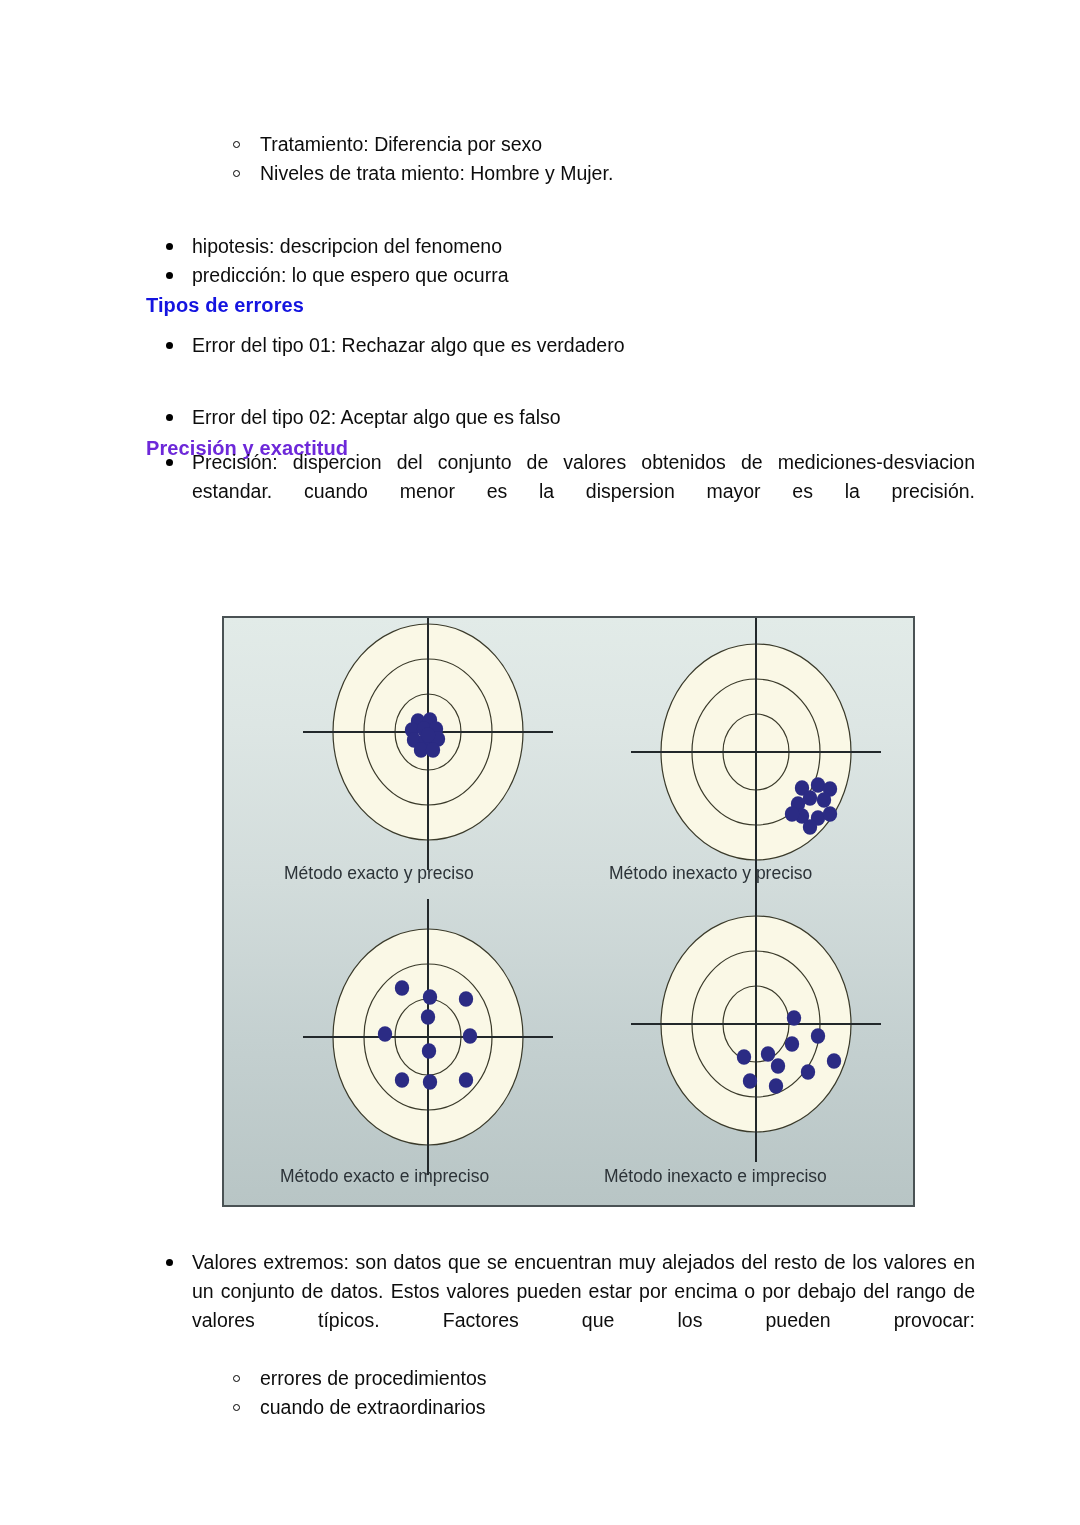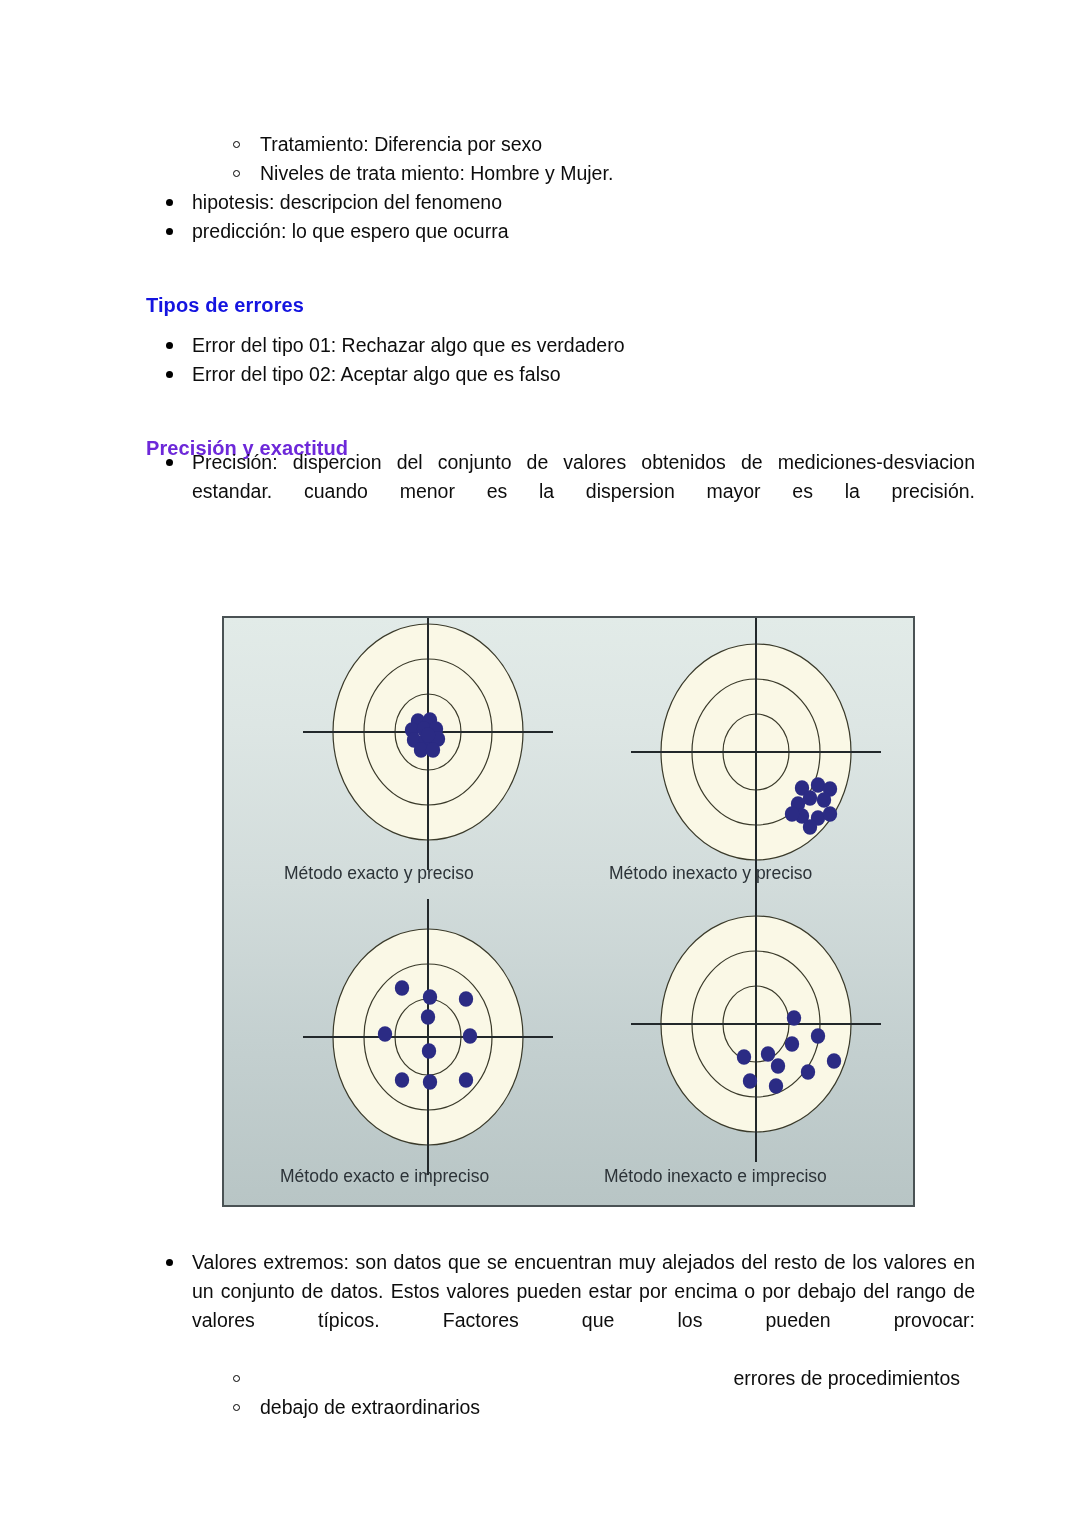--- a/index.html
+++ b/index.html
@@ -125,38 +125,38 @@
 
   <div class="block" style="left:0; top:130px; width:904px;">
     <div class="li lvl2" style="width:700px;">
       <span class="bullet"></span>
       <span class="txt">Tratamiento: Diferencia por sexo</span>
     </div>
     <div class="li lvl2" style="width:700px;">
       <span class="bullet"></span>
       <span class="txt">Niveles de trata miento: Hombre y Mujer.</span>
     </div>
-    <div class="li lvl1" style="width:760px;">
+    <div class="li lvl1" style="width:760px;margin-top:44px;">
       <span class="bullet"></span>
       <span class="txt">hipotesis: descripcion del fenomeno</span>
     </div>
     <div class="li lvl1" style="width:760px;">
       <span class="bullet"></span>
       <span class="txt">predicción: lo que espero que ocurra</span>
     </div>
   </div>
 
   <h2 class="heading heading-blue block" style="left:130px; top:276px; width:600px;">Tipos de errores</h2>
 
   <div class="block" style="left:0; top:331px; width:1080px;">
     <div class="li lvl1" style="width:760px;">
       <span class="bullet"></span>
       <span class="txt">Error del tipo 01: Rechazar algo que es verdadero</span>
     </div>
-    <div class="li lvl1" style="width:760px;">
+    <div class="li lvl1" style="width:760px;margin-top:43px;">
       <span class="bullet"></span>
       <span class="txt">Error del tipo 02: Aceptar algo que es falso</span>
     </div>
   </div>
 
   <h2 class="heading heading-purple block" style="left:130px; top:419px; width:600px;">Precisión y exactitud</h2>
 
   <div class="block" style="left:0; top:448px; width:1080px;">
     <div class="li lvl1 justify" style="width:783px;">
       <span class="bullet"></span>
@@ -246,23 +246,23 @@
     <div class="fig-caption" style="left:385px; top:245px;">Método inexacto y preciso</div>
     <div class="fig-caption" style="left:56px; top:548px;">Método exacto e impreciso</div>
     <div class="fig-caption" style="left:380px; top:548px;">Método inexacto e impreciso</div>
   </div>
 
   <div class="block" style="left:0; top:1248px; width:1080px;">
     <div class="li lvl1 justify" style="width:783px;">
       <span class="bullet"></span>
       <span class="txt">Valores extremos: son datos que se encuentran muy alejados del resto de los valores en un conjunto de datos. Estos valores pueden estar por encima o por debajo del rango de valores típicos. Factores que los pueden provocar:</span>
     </div>
-    <div class="li lvl2" style="width:700px;text-align:right;">
+    <div class="li lvl2" style="width:700px;">
       <span class="bullet"></span>
       <span class="txt">errores de procedimientos</span>
     </div>
     <div class="li lvl2" style="width:700px;">
       <span class="bullet"></span>
-      <span class="txt">debajo de extraordinarios</span>
+      <span class="txt">cuando de extraordinarios</span>
     </div>
   </div>
 
 </div>
 
 </body></html>

